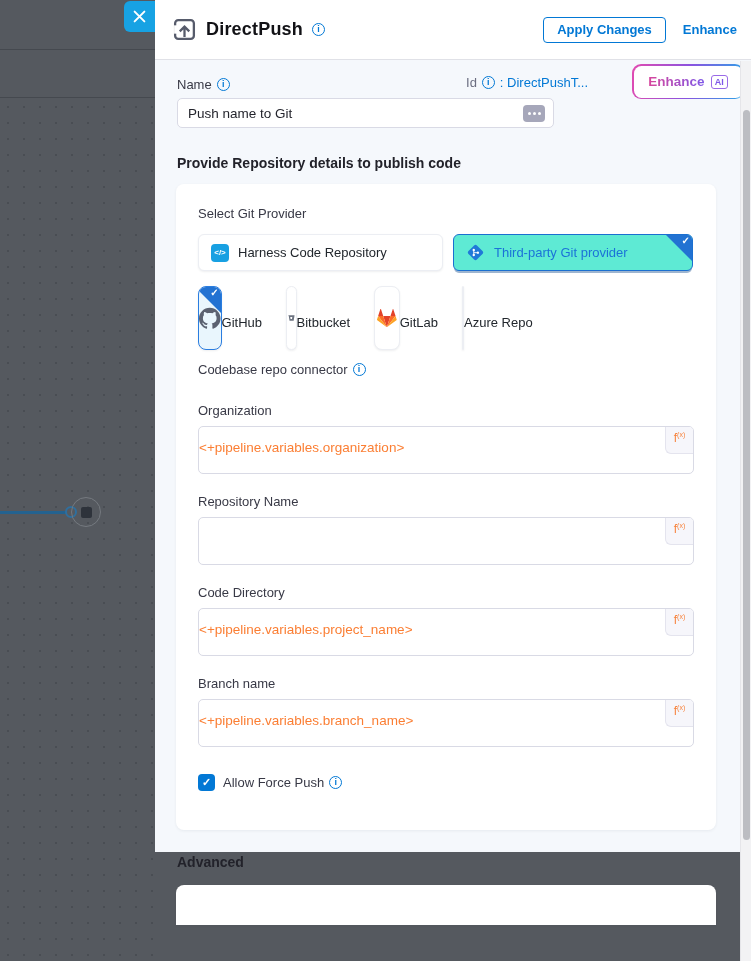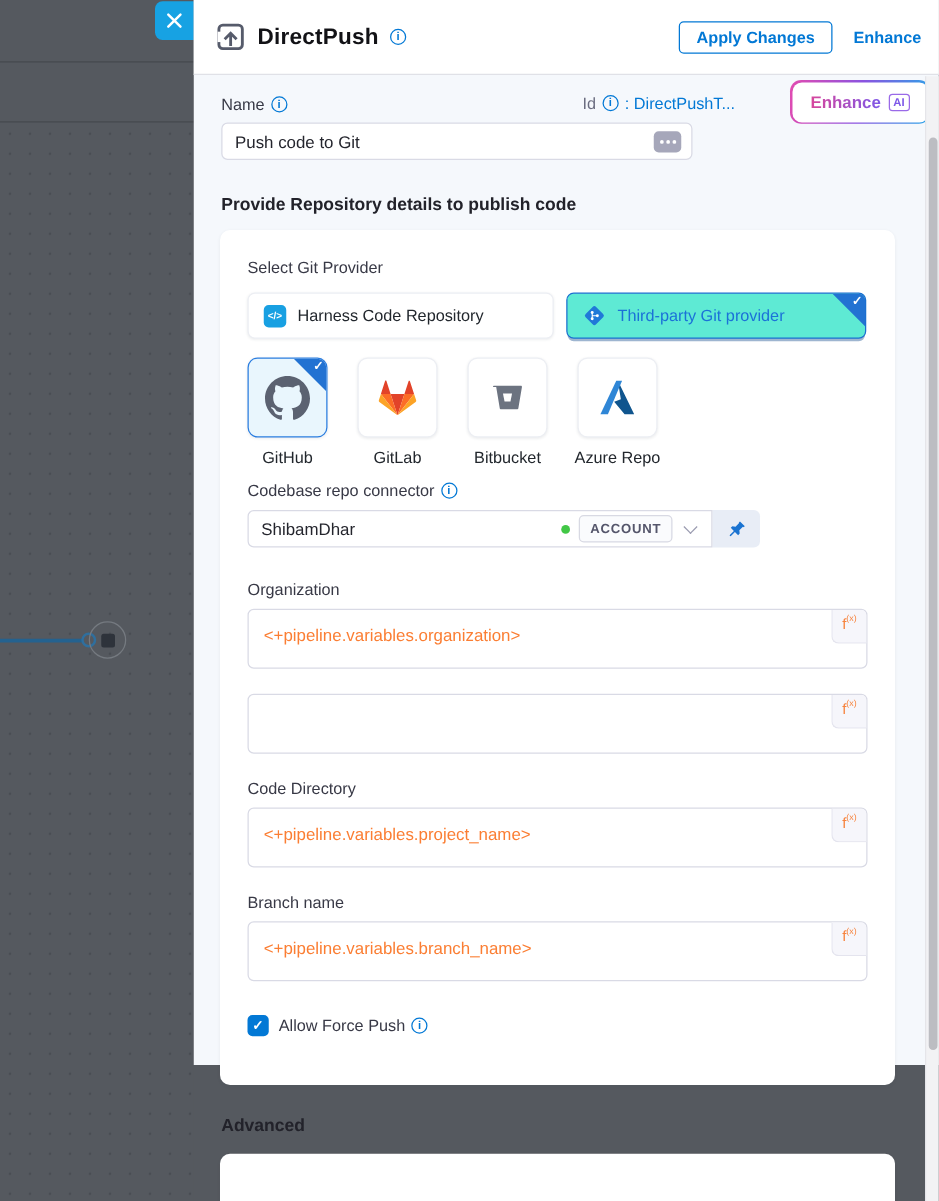--- a/index.html
+++ b/index.html
@@ -82,21 +82,21 @@
   .provider-option.selected { width:240px; background:#5eead4; border:1.5px solid #1b6fd0; color:#1b72d8;
     box-shadow:0 3px 0 -1px rgba(40,90,150,.45); }
   .corner-check { position:absolute; right:0; top:0; width:0; height:0;
     border-left:26px solid transparent; border-top:26px solid #2272d2; }
   .corner-check::after { content:"✓"; position:absolute; right:2px; top:-26px; color:#fff;
     font-size:10px; font-weight:700; }
   .code-sq { width:18px; height:18px; border-radius:4px; background:#18a0e2; color:#fff;
     display:flex; align-items:center; justify-content:center; font-size:8px; font-weight:700; flex:none; }
 
   .tiles { margin-top:15px; display:flex; gap:24px; }
-  .tile-block { width:64px; display:flex; flex-direction:column; align-items:center; }
+  .tile-block { width:64px; display:flex; flex-direction:row; align-items:center; }
   .tile { width:64px; height:64px; background:#fff; border:1px solid #eceef3; border-radius:8px;
     box-shadow:0 1px 2px rgba(40,50,70,.08); display:flex; align-items:center; justify-content:center;
     cursor:pointer; position:relative; overflow:hidden; }
   .tile.selected { background:#e9f6fd; border:1.5px solid #2a7de0; }
   .tile-label { margin-top:8px; font-size:13px; color:#22272d; white-space:nowrap; }
 
   .connector-label { margin-top:12px; }
   .connector-row { margin-top:8px; display:flex; width:410px; height:30px; }
   .connector-input { position:relative; width:372px; height:30px; background:#fff; border:1px solid #d9dae5;
     border-radius:5px 0 0 5px; display:flex; align-items:center; padding:0 10px; font-size:13.5px; color:#24252d; }
@@ -106,21 +106,21 @@
     color:#55566b; font-size:10.5px; font-weight:600; letter-spacing:.6px; display:flex; align-items:center; }
   .chev { width:8px; height:8px; border-right:1.8px solid #9a9bb0; border-bottom:1.8px solid #9a9bb0;
     transform:rotate(45deg) translateY(-2px); margin:0 4px 0 2px; cursor:pointer; }
   .pin-seg { width:38px; height:30px; background:#e8edf6; border-radius:0 5px 5px 0;
     display:flex; align-items:center; justify-content:center; cursor:pointer; }
 
   .field-group { margin-top:20px; }
   .field-group .inner-label { margin-bottom:8px; }
   .fg1 { margin-top:26px; }
   .expr-field { position:relative; width:496px; height:48px; background:#fff; border:1px solid #d9dae5;
-    border-radius:5px; padding:13px 12px 0 12px; font-size:13.5px; color:#fb7e33; }
+    border-radius:5px; padding:13px 12px 0 0; font-size:13.5px; color:#fb7e33; }
   .fx-chip { position:absolute; right:0; top:0; width:28px; height:27px; background:#f6f6fb;
     border-left:1px solid #e4e4ee; border-bottom:1px solid #e4e4ee; border-radius:0 4px 0 6px;
     display:flex; align-items:flex-start; justify-content:center; padding-top:4px;
     color:#f7833d; font-size:12px; cursor:pointer; }
   .fx-chip sub { font-size:7px; }
 
   .checkbox-row { margin-top:27px; display:flex; align-items:center; gap:8px; }
   .checkbox { width:17px; height:17px; background:#0278d5; border-radius:4px; color:#fff;
     display:flex; align-items:center; justify-content:center; font-size:11px; font-weight:700; cursor:pointer; }
   .checkbox::before { content:"✓"; }
@@ -186,21 +186,21 @@
       </span>
       <div class="enhance-wrap">
         <div class="enhance-inner">
           <span class="enhance-text">Enhance</span>
           <span class="ai-badge">AI</span>
         </div>
       </div>
     </div>
 
     <div class="name-input">
-      <span>Push code to Git</span>
+      <span>Push name to Git</span>
       <span class="more-chip">
           <i></i>
           <i></i>
           <i></i>
         </span>
     </div>
 
     <div class="section-heading">Provide Repository details to publish code</div>
 
     <div class="card">
@@ -229,89 +229,77 @@
 
       <div class="tiles">
         <div class="tile-block">
           <div class="tile selected">
             <svg width="36" height="36" viewBox="0 0 24 24">
               <path fill="#5b6271" d="M12 .5C5.37.5 0 5.87 0 12.5c0 5.3 3.438 9.8 8.205 11.385.6.113.82-.258.82-.577 0-.285-.01-1.04-.015-2.04-3.338.724-4.042-1.61-4.042-1.61-.546-1.385-1.333-1.754-1.333-1.754-1.09-.745.083-.73.083-.73 1.205.084 1.84 1.236 1.84 1.236 1.07 1.835 2.807 1.305 3.492.998.108-.776.417-1.305.76-1.605-2.665-.3-5.466-1.332-5.466-5.93 0-1.31.465-2.38 1.235-3.22-.135-.303-.54-1.523.105-3.176 0 0 1.005-.322 3.3 1.23.96-.267 1.98-.399 3-.405 1.02.006 2.04.138 3 .405 2.28-1.552 3.285-1.23 3.285-1.23.645 1.653.24 2.873.12 3.176.765.84 1.23 1.91 1.23 3.22 0 4.61-2.805 5.625-5.475 5.92.42.36.81 1.096.81 2.22 0 1.606-.015 2.896-.015 3.286 0 .315.21.69.825.57C20.565 22.295 24 17.795 24 12.5 24 5.87 18.63.5 12 .5z"></path>
             </svg>
             <span class="corner-check"></span>
           </div>
           <span class="tile-label">GitHub</span>
+        </div>
+        <div class="tile-block">
+          <div class="tile">
+            <svg width="30" height="30" viewBox="0 0 24 24">
+              <path fill="#6c7380" d="M3.4 4.5h17.2c.4 0 .7.36.64.76l-2.3 13.6c-.06.37-.38.64-.76.64H7.8c-.38 0-.7-.27-.76-.64L4.76 5.26 2.76 5.26c-.07-.4.24-.76.64-.76z"></path>
+              <path fill="#fff" d="M13.9 14.6h-3.8l-1-5.2h5.8l-1 5.2z"></path>
+            </svg>
+          </div>
+          <span class="tile-label">Bitbucket</span>
         </div>
         <div class="tile-block">
           <div class="tile">
             <svg width="36" height="36" viewBox="0 0 24 24">
               <path fill="#e24329" d="M12 21.4l3.68-11.33H8.32L12 21.4z"></path>
               <path fill="#fc6d26" d="M12 21.4L8.32 10.07H3.16L12 21.4z"></path>
               <path fill="#fca326" d="M3.16 10.07L2.05 13.5a.76.76 0 0 0 .28.85L12 21.4 3.16 10.07z"></path>
               <path fill="#e24329" d="M3.16 10.07h5.16L6.1 3.26c-.12-.35-.62-.35-.73 0l-2.2 6.8z"></path>
               <path fill="#fc6d26" d="M12 21.4l3.68-11.33h5.16L12 21.4z"></path>
               <path fill="#fca326" d="M20.84 10.07l1.11 3.43a.76.76 0 0 1-.28.85L12 21.4l8.84-11.33z"></path>
               <path fill="#e24329" d="M20.84 10.07h-5.16l2.22-6.8c.12-.35.62-.35.73 0l2.2 6.8z"></path>
             </svg>
           </div>
           <span class="tile-label">GitLab</span>
         </div>
         <div class="tile-block">
           <div class="tile">
-            <svg width="30" height="30" viewBox="0 0 24 24">
-              <path fill="#6c7380" d="M3.4 4.5h17.2c.4 0 .7.36.64.76l-2.3 13.6c-.06.37-.38.64-.76.64H7.8c-.38 0-.7-.27-.76-.64L4.76 5.26 2.76 5.26c-.07-.4.24-.76.64-.76z"></path>
-              <path fill="#fff" d="M13.9 14.6h-3.8l-1-5.2h5.8l-1 5.2z"></path>
-            </svg>
-          </div>
-          <span class="tile-label">Bitbucket</span>
-        </div>
-        <div class="tile-block">
-          <div class="tile">
             <svg width="32" height="32" viewBox="0 0 96 96">
               <polygon points="49,8 88,88 65,88 40,58 56,52" fill="#10558e"></polygon>
               <polygon points="45,8 59,8 25,88 7,88" fill="#2f86d6"></polygon>
             </svg>
           </div>
           <span class="tile-label">Azure Repo</span>
         </div>
       </div>
 
       <div class="inner-label connector-label">
         <span>Codebase repo connector</span>
         <span class="info-i"></span>
       </div>
-      <div class="connector-row">
-        <div class="connector-input">
-          <span>ShibamDhar</span>
-          <span class="connector-right">
-            <span class="status-dot"></span>
-            <span class="scope-chip">ACCOUNT</span>
-            <span class="chev"></span>
-          </span>
-        </div>
-        <div class="pin-seg">
-          <svg width="17" height="17" viewBox="0 0 24 24">
-            <path fill="#1a73d1" d="M15.5 3l5.5 5.5-1.8 1-.4-.4-4 4 .4 3.6-1.8 1.8-3.6-3.6L5 19.7l-1.2-.4.5-1.2 4.3-4.3-3.5-3.5 1.8-1.8 3.6.4 4-4-.4-.4 1.4-1.5z"></path>
-          </svg>
-        </div>
-      </div>
 
       <div class="field-group fg1">
         <div class="inner-label">
           <span>Organization</span>
         </div>
         <div class="expr-field">
           <span>&lt;+pipeline.variables.organization&gt;</span>
           <span class="fx-chip">
             <span>f</span>
               <sub>(x)</sub>
           </span>
         </div>
       </div>
 
       <div class="field-group">
+        <div class="inner-label">
+          <span>Repository Name</span>
+        </div>
         <div class="expr-field">
           <span class="fx-chip">
             <span>f</span>
               <sub>(x)</sub>
           </span>
         </div>
       </div>
 
       <div class="field-group">
         <div class="inner-label">

